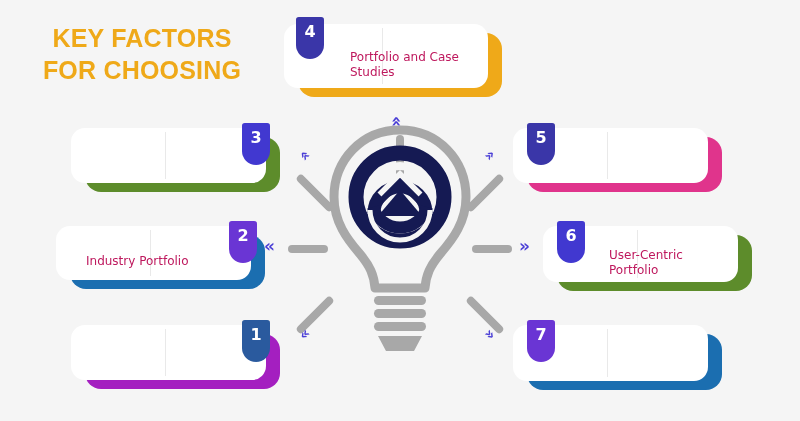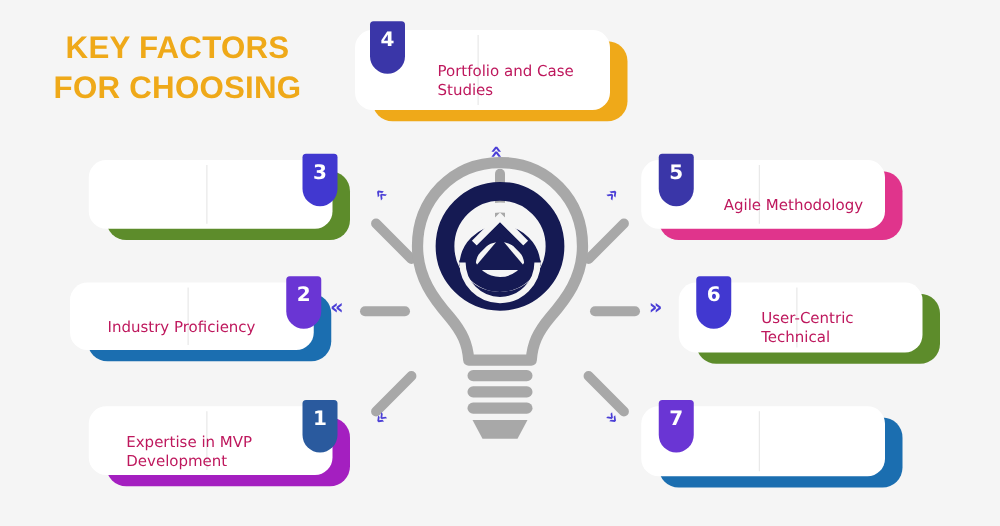--- a/index.html
+++ b/index.html
@@ -104,50 +104,47 @@
     </div>
     <div class="badge" style="background:#4138d0;right:10px;top:-14px;">3</div>
   </div>
 
   <div class="card lbl-left" style="left:70px;top:235px;width:195px;height:54px;">
     <div class="frame" style="background:#1b6eb0;"></div>
     <div class="panel">
       <div class="divider"></div>
     </div>
     <div class="badge" style="background:#6a35d4;right:8px;top:-14px;">2</div>
-    <div class="label">Industry Proficiency</div>
+    <div class="label">Industry Portfolio</div>
   </div>
 
   <div class="card lbl-left" style="left:85px;top:334px;width:195px;height:55px;">
     <div class="frame" style="background:#a41fc0;"></div>
     <div class="panel">
       <div class="divider"></div>
     </div>
     <div class="badge" style="background:#2a5a9e;right:10px;top:-14px;">1</div>
-    <div class="label">Expertise in MVP
-Development</div>
   </div>
 
   <div class="card lbl-right" style="left:527px;top:137px;width:195px;height:55px;">
     <div class="frame" style="background:#e0348c;"></div>
     <div class="panel">
       <div class="divider"></div>
     </div>
     <div class="badge" style="background:#3a36a8;left:0px;top:-14px;">5</div>
-    <div class="label">Agile Methodology</div>
   </div>
 
   <div class="card lbl-right" style="left:557px;top:235px;width:195px;height:56px;">
     <div class="frame" style="background:#5d8c2b;"></div>
     <div class="panel">
       <div class="divider"></div>
     </div>
     <div class="badge" style="background:#4138d0;left:0px;top:-14px;">6</div>
     <div class="label">User-Centric
-Technical</div>
+Portfolio</div>
   </div>
 
   <div class="card lbl-right" style="left:527px;top:334px;width:195px;height:56px;">
     <div class="frame" style="background:#1b6eb0;"></div>
     <div class="panel">
       <div class="divider"></div>
     </div>
     <div class="badge" style="background:#6a35d4;left:0px;top:-14px;">7</div>
   </div>
 

